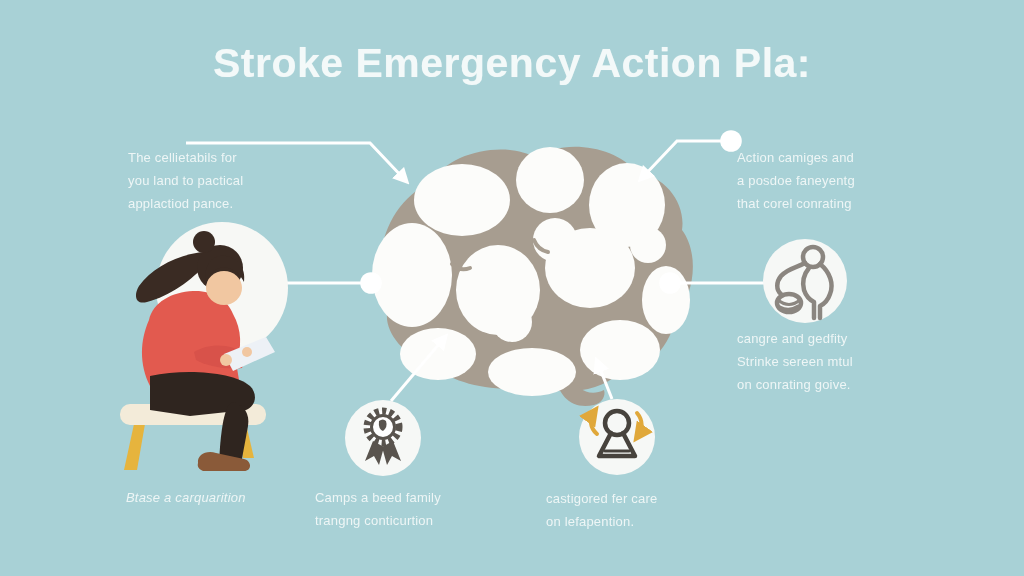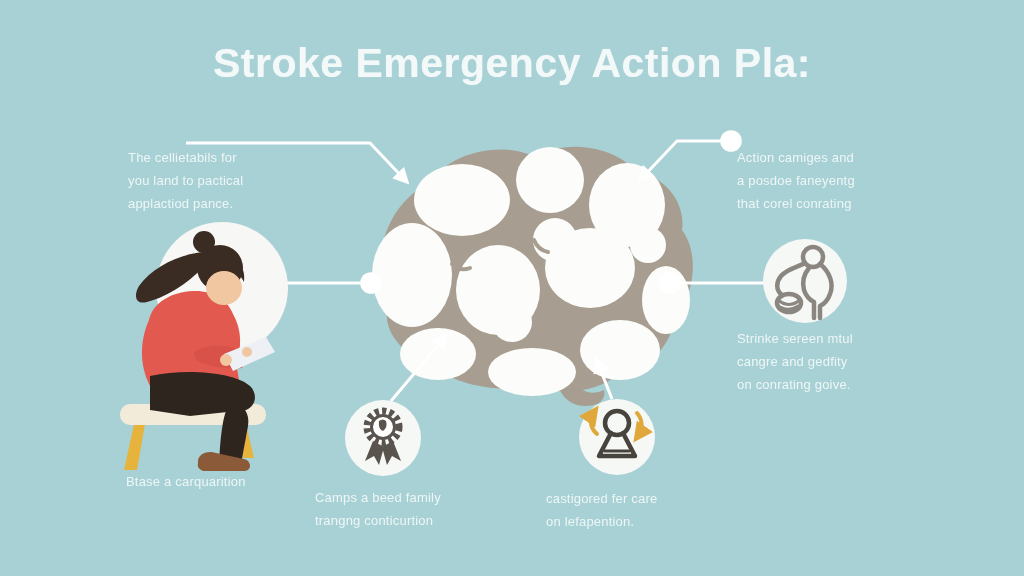--- a/index.html
+++ b/index.html
@@ -14,21 +14,21 @@
     font-size:41px;font-weight:700;letter-spacing:.5px;color:#f3f9f9;
     text-shadow:0 0 1px rgba(255,255,255,.4);
   }
   .tblock{
     position:absolute;color:#eef6f6;font-size:13px;line-height:23px;
     font-weight:400;letter-spacing:.2px;
   }
   .b-top-left{left:128px;top:146px;width:190px;}
   .b-top-right{left:737px;top:146px;width:200px;}
   .b-right{left:737px;top:327px;width:200px;}
-  .b-bottom-left{left:126px;top:470px;width:200px;}
+  .b-bottom-left{left:126px;top:486px;width:200px;font-style:italic;}
   .b-bottom-mid-left{left:315px;top:486px;width:200px;}
   .b-bottom-mid-right{left:546px;top:487px;width:190px;}
 </style>
 </head>
 <body>
 
 <div class="canvas">
 
   <svg class="scene" viewBox="0 0 1024 576">
     <defs>
@@ -146,22 +146,22 @@
     <div>applactiod pance.</div>
   </div>
 
   <div class="tblock b-top-right">
     <div>Action camiges and</div>
     <div>a posdoe faneyentg</div>
     <div>that corel conrating</div>
   </div>
 
   <div class="tblock b-right">
+    <div>cangre and gedfity</div>
     <div>Strinke sereen mtul</div>
-    <div>cangre and gedfity</div>
     <div>on conrating goive.</div>
   </div>
 
   <div class="tblock b-bottom-left">
     <div>Btase a carquarition</div>
   </div>
 
   <div class="tblock b-bottom-mid-left">
     <div>Camps a beed family</div>
     <div>trangng conticurtion</div>

